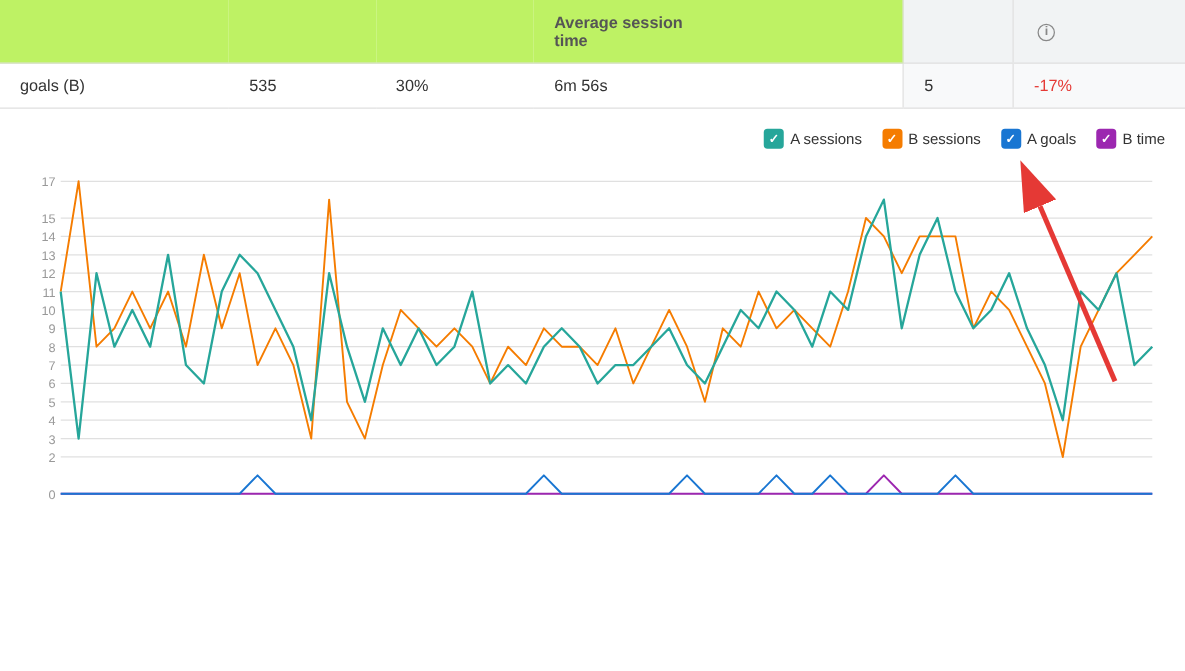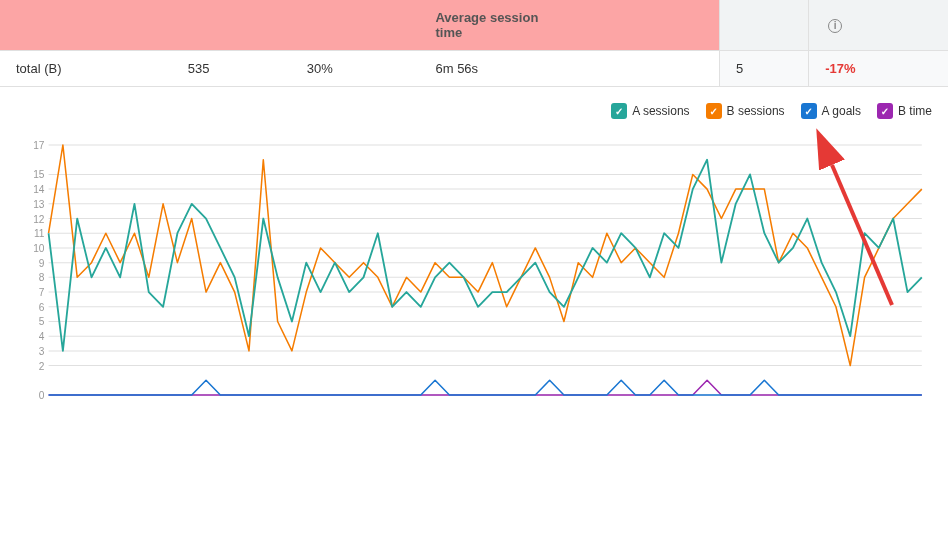--- a/index.html
+++ b/index.html
@@ -20,34 +20,34 @@
     }
     .table-section th, .table-section td {
       padding: 10px 16px;
       text-align: left;
       border-bottom: 1px solid #e0e0e0;
       font-size: 13px;
     }
     .table-section th {
       font-weight: 600;
       color: #555;
-      background: #fca5a5;
+      background: #bef264;
       white-space: nowrap;
     }
     .table-section th.goal-header {
       background: #f1f3f4;
       border-left: 1px solid #e0e0e0;
     }
     .table-section td.goal-cell {
       background: #f8f9fa;
       border-left: 1px solid #e0e0e0;
     }
     .improvement-neg {
       color: #e53935;
-      font-weight: 700;
+      font-weight: 400;
     }
     .improvement-dash {
       color: #999;
     }
 
     
     .info-icon {
       display: inline-block;
       width: 14px;
       height: 14px;
@@ -123,21 +123,21 @@
       <th>Average session<br>time</th>
       <th class="goal-header"></th>
       <th class="goal-header">
         <span></span>
         <span class="info-icon">i</span>
       </th>
     </tr>
   </thead>
   <tbody id="table-body">
       <tr>
-    <td>total (B)</td>
+    <td>goals (B)</td>
     <td>535</td>
     <td>30%</td>
     <td>6m 56s</td>
     <td class="goal-cell">5</td>
     <td class="goal-cell"><span class="improvement-neg">-17%</span></td>
   </tr>
     </tbody>
 </table>
 
 <div class="chart-section">

